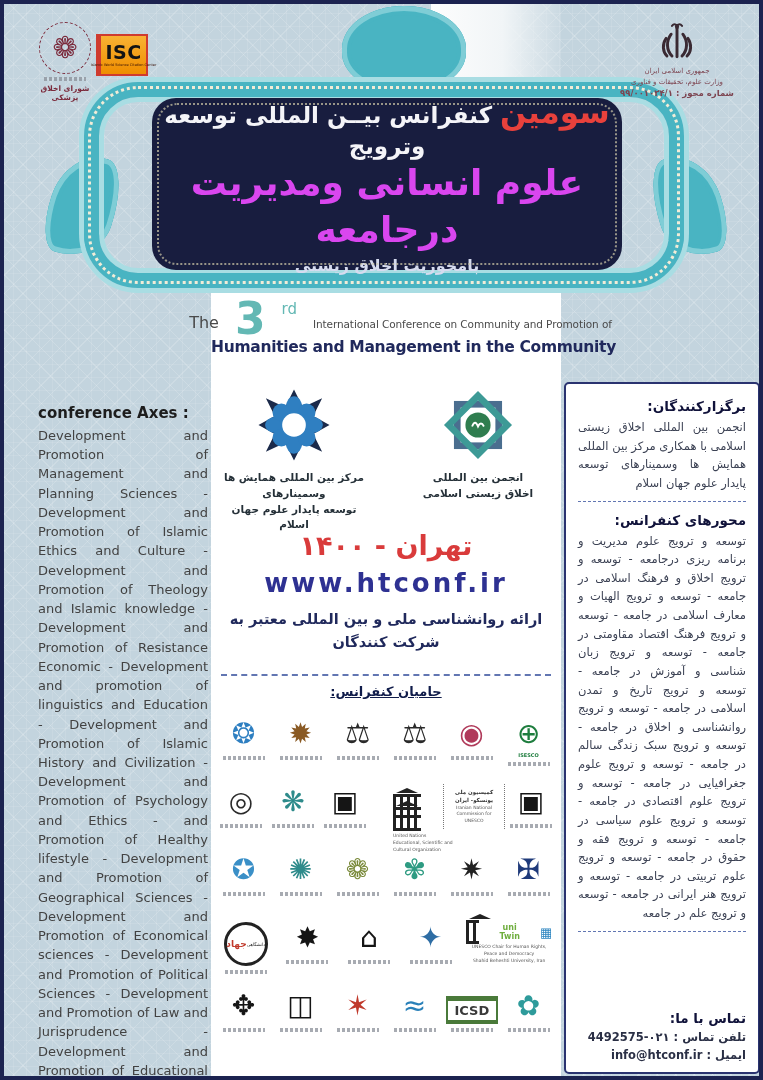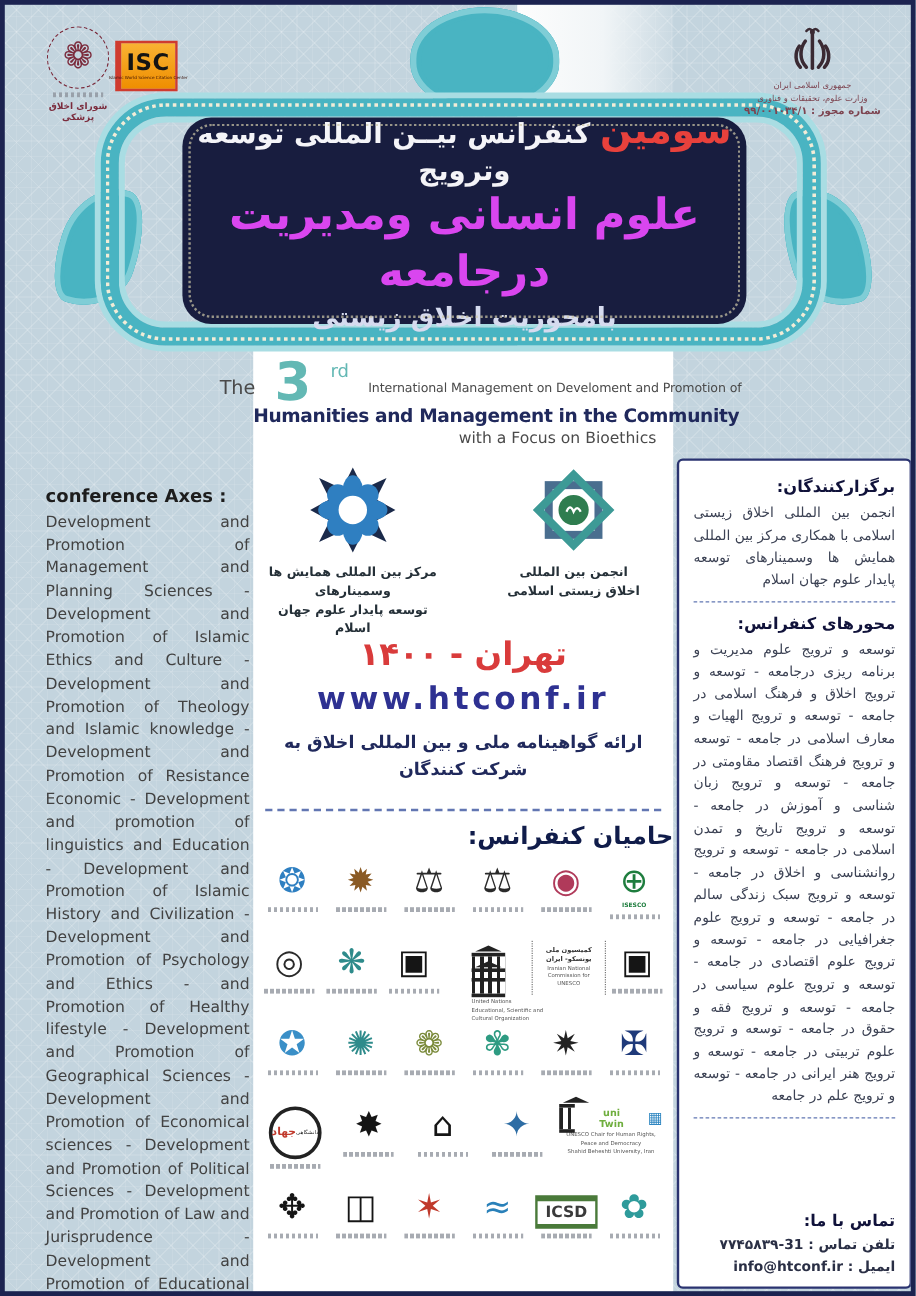--- a/index.html
+++ b/index.html
@@ -50,21 +50,21 @@
   .frame{left:80px;top:78px;width:600px;height:206px;box-sizing:border-box;
     border:15px solid #49b4c2;border-radius:54px;
     box-shadow:0 0 0 5px #a9dde3, inset 0 0 0 5px #a9dde3;}
   .frame::before{content:"";position:absolute;inset:-11px;border:3px dotted #f2ecd7;border-radius:50px;}
   .navy{left:148px;top:94px;width:470px;height:172px;background:#181d3f;border-radius:24px;
     display:flex;flex-direction:column;align-items:center;justify-content:center;direction:rtl;text-align:center;}
   .navy::after{content:"";position:absolute;inset:5px;border:2px dotted #cfc9a8;border-radius:20px;opacity:.7;}
   .navy .l1{font-size:23px;font-weight:bold;color:#f4f4f8;line-height:1.25;}
   .navy .l1 .red{color:#e8413c;font-size:31px;}
   .navy .l2{font-size:36px;font-weight:bold;color:#d946ef;line-height:1.3;}
-  .navy .l3{font-size:22px;font-weight:bold;color:#d6dbef;margin-top:2px;}
+  .navy .l3{font-size:16px;font-weight:bold;color:#d6dbef;margin-top:2px;}
 
   
   .panel-center .inner{position:absolute;inset:0;}
   .eng{position:absolute;top:10px;left:0;width:100%;text-align:center;color:#4a4a4a;}
   .eng .r1{display:flex;align-items:flex-end;justify-content:center;gap:16px;margin-left:29px;}
   .eng .the{font-size:16px;padding-bottom:4px;}
   .eng .three{font-size:44px;font-weight:bold;color:#63b8b4;line-height:.78;}
   .eng .rd{font-size:15px;color:#63b8b4;align-self:flex-start;line-height:1;}
   .eng .rest{font-size:10.5px;padding-bottom:6px;letter-spacing:-.1px;white-space:nowrap;}
   .eng .r2{font-size:15.5px;font-weight:bold;color:#20295c;letter-spacing:-.3px;margin-top:2px;white-space:nowrap;}
@@ -75,22 +75,22 @@
   .org svg{display:block;margin:0 auto;}
   .org .cap{font-size:10.5px;font-weight:bold;color:#253038;line-height:1.5;margin-top:8px;}
 
   .city{position:absolute;top:238px;width:100%;text-align:center;direction:rtl;
     font-size:27px;font-weight:bold;color:#d93b3b;}
   .site{position:absolute;top:276px;width:100%;text-align:center;
     font-size:26px;font-weight:bold;color:#2e3192;letter-spacing:3px;}
   .cert{position:absolute;top:316px;width:100%;text-align:center;direction:rtl;
     font-size:14.5px;font-weight:bold;color:#20295c;line-height:1.6;}
   .dash-c{position:absolute;top:382px;left:10px;width:330px;border-top:2px dashed #3b55a0;opacity:.8;}
-  .sp-h{position:absolute;top:392px;width:100%;direction:rtl;
-    font-size:20px;font-weight:bold;color:#101c4a;}
+  .sp-h{position:absolute;top:392px;width:100%;text-align:center;direction:rtl;
+    font-size:13px;font-weight:bold;color:#101c4a;text-decoration:underline;}
 
   .grid{position:absolute;top:424px;left:4px;width:342px;}
   .srow{display:flex;justify-content:space-around;align-items:flex-start;margin-bottom:5px;min-height:63px;}
   .cell{width:52px;text-align:center;flex:0 0 auto;}
   .cell .g{font-size:28px;line-height:36px;}
   .lbl{font-size:5px;color:#1e7d3e;font-weight:bold;}
   .squig{height:4px;width:42px;margin:4px auto 0;
     background:repeating-linear-gradient(90deg,#8a8f98 0 3px,transparent 3px 5px);opacity:.75;}
   .temple{width:28px;height:18px;margin:10px auto 2px;position:relative;
     border-top:3px solid #222;border-bottom:3px solid #222;
@@ -129,24 +129,23 @@
 <body>
 
 <div class="abs top-strip"></div>
 <div class="abs panel-center">
   <div class="inner">
     <div class="eng">
       <div class="r1">
         <span class="the">The</span>
         <span class="three">3</span>
         <span class="rd">rd</span>
-        <span class="rest">International Management on Develoment and Promotion of</span>
+        <span class="rest">International Conference on Community and Promotion of</span>
       </div>
       <div class="r2">Humanities and Management in the Community</div>
-      <div class="r3">with a Focus on Bioethics</div>
     </div>
 
     <div class="orgs">
       <div class="org">
         <svg width="74" height="74" viewBox="0 0 100 100">
           <g fill="none" stroke-width="9">
             <rect x="22" y="22" width="56" height="56" stroke="#4a6e8f"></rect>
             <rect x="22" y="22" width="56" height="56" stroke="#3d9a96" transform="rotate(45 50 50)"></rect>
           </g>
           <circle cx="50" cy="50" r="17" fill="#2f7d4f"></circle>
@@ -175,21 +174,21 @@
         </svg>
         <div class="cap">
           <span>مرکز بین المللی همایش ها وسمینارهای</span><br><span>توسعه پایدار علوم جهان اسلام</span>
         </div>
       </div>
     </div>
 
     <div class="city">تهران - ۱۴۰۰</div>
     <div class="site">www.htconf.ir</div>
     <div class="cert">
-      <span>ارائه گواهینامه ملی و بین المللی اخلاق به</span><br><span>شرکت کنندگان</span>
+      <span>ارائه روانشناسی ملی و بین المللی معتبر به</span><br><span>شرکت کنندگان</span>
     </div>
     <div class="dash-c"></div>
     <div class="sp-h">حامیان کنفرانس:</div>
     <div class="grid">
         <div class="srow">
           <div class="cell">
             <div class="g" style="color:#2e7fc1">❂</div>
             <div class="squig"></div>
           </div>
           <div class="cell">
@@ -331,21 +330,21 @@
 
 <div class="abs panel-right">
   <div class="pr-h">برگزارکنندگان:</div>
   <div class="pr-b">انجمن بین المللی اخلاق زیستی اسلامی با همکاری مرکز بین المللی همایش ها وسمینارهای توسعه پایدار علوم جهان اسلام</div>
   <div class="pr-dash"></div>
   <div class="pr-h">محورهای کنفرانس:</div>
   <div class="pr-b">توسعه و ترویج علوم مدیریت و برنامه ریزی درجامعه - توسعه و ترویج اخلاق و فرهنگ اسلامی در جامعه - توسعه و ترویج الهیات و معارف اسلامی در جامعه - توسعه و ترویج فرهنگ اقتصاد مقاومتی در جامعه - توسعه و ترویج زبان شناسی و آموزش در جامعه - توسعه و ترویج تاریخ و تمدن اسلامی در جامعه - توسعه و ترویج روانشناسی و اخلاق در جامعه - توسعه و ترویج سبک زندگی سالم در جامعه - توسعه و ترویج علوم جغرافیایی در جامعه - توسعه و ترویج علوم اقتصادی در جامعه - توسعه و ترویج علوم سیاسی در جامعه - توسعه و ترویج فقه و حقوق در جامعه - توسعه و ترویج علوم تربیتی در جامعه - توسعه و ترویج هنر ایرانی در جامعه - توسعه و ترویج علم در جامعه</div>
   <div class="pr-dash"></div>
   <div class="contact">
     <div class="pr-h">تماس با ما:</div>
-    <div class="row">تلفن تماس : 31-۷۷۴۵۸۳۹</div>
+    <div class="row">تلفن تماس : ۰۲۱-4492575</div>
     <div class="row">
       <span>ایمیل :</span>
       <span class="ltr">info@htconf.ir</span>
     </div>
   </div>
 </div>
 
 <div class="abs blob crown"></div>
 <div class="abs blob blob-l"></div>
 <div class="abs blob blob-r"></div>

